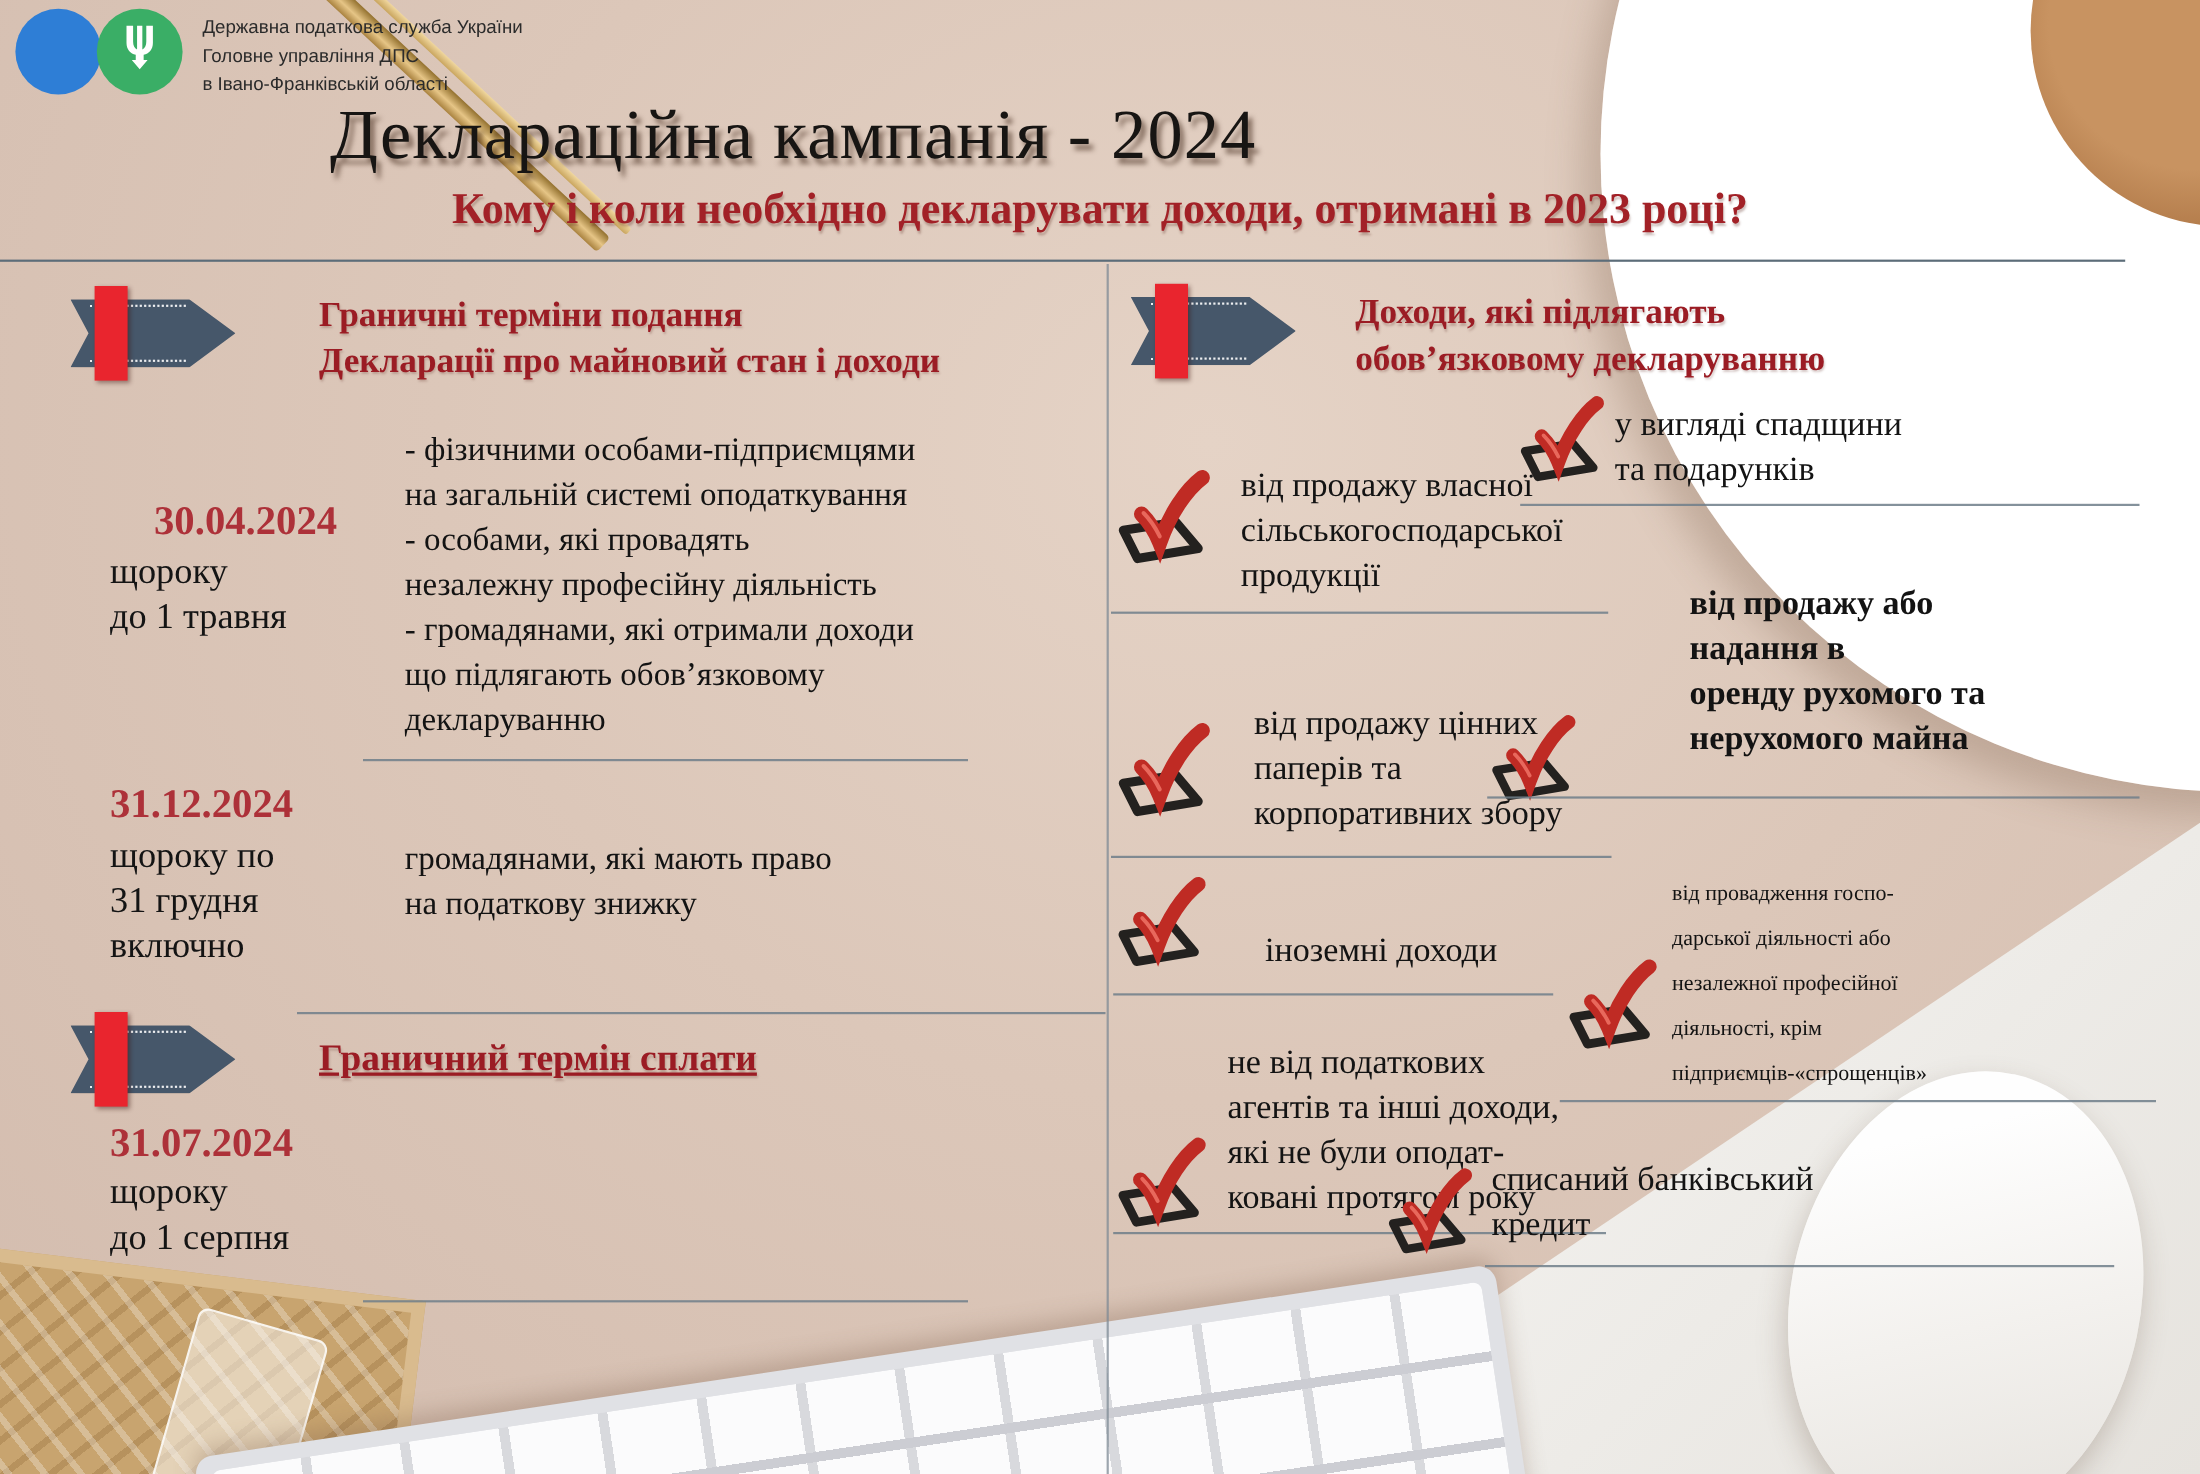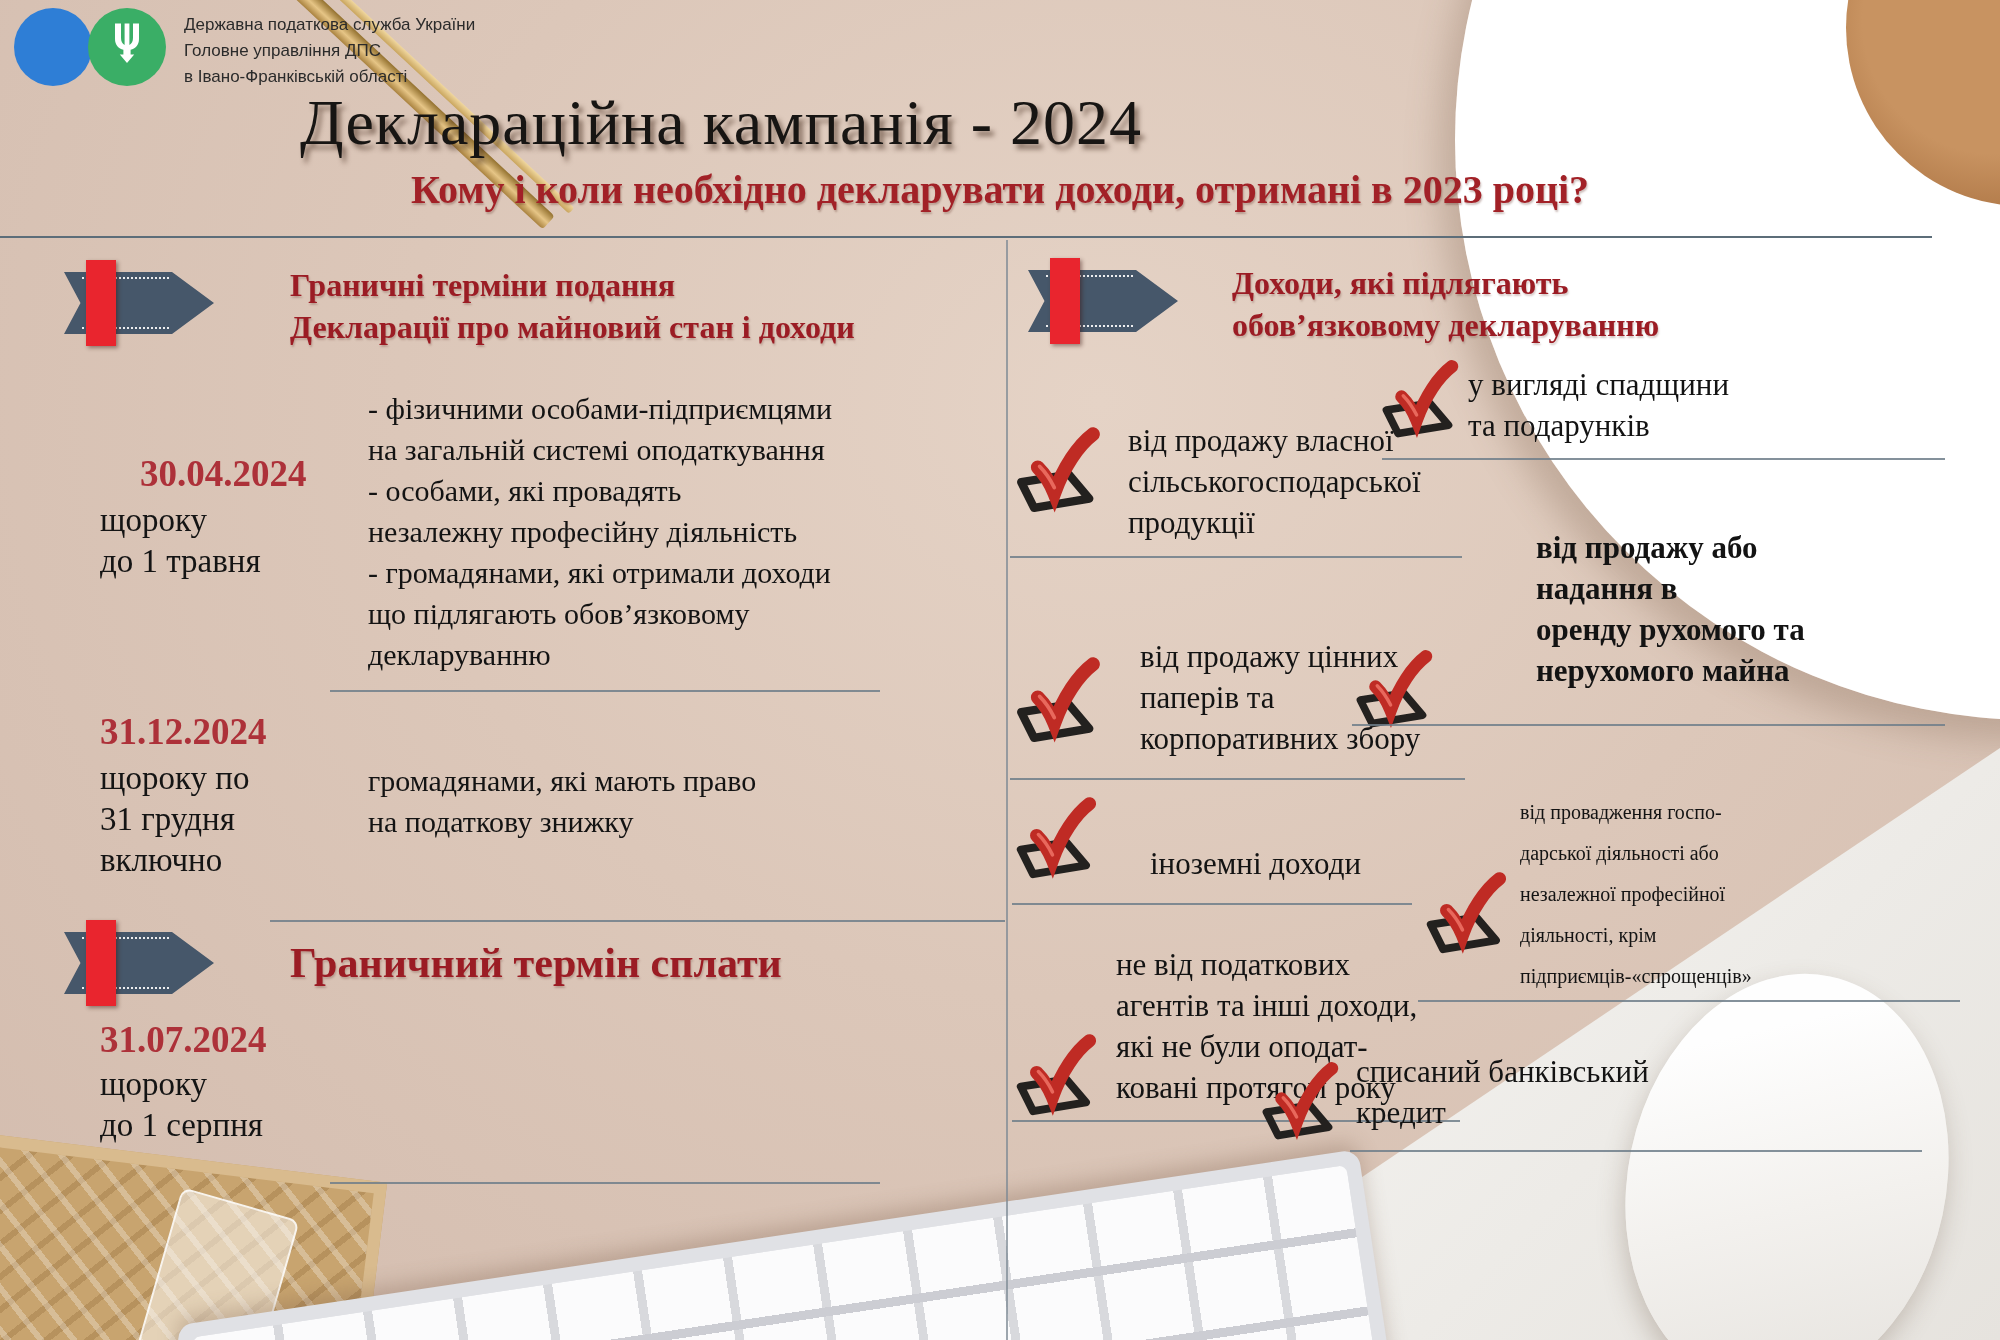--- a/index.html
+++ b/index.html
@@ -160,21 +160,21 @@
   <div class="abs date" style="left:100px;top:710px;">31.12.2024</div>
   <div class="abs note pre" style="left:100px;top:758px;">щороку по
 31 грудня
 включно</div>
   <div class="abs body-text pre" style="left:368px;top:760px;width:620px;">громадянами, які мають право
 на податкову знижку</div>
   <div class="abs dline" style="left:270px;top:920px;width:735px;"></div>
 
   <div class="abs banner" style="left:64px;top:932px;"></div>
   <div class="abs stripe" style="left:86px;top:920px;"></div>
-  <div class="abs h-red" style="left:290px;top:942px;width:640px;font-size:42px;">Граничний термін сплати</div>
+  <div class="abs h-red" style="left:290px;top:942px;width:640px;font-size:34px;text-decoration:underline;">Граничний термін сплати</div>
 
   <div class="abs date" style="left:100px;top:1018px;">31.07.2024</div>
   <div class="abs note pre" style="left:100px;top:1064px;">щороку
 до 1 серпня</div>
   <div class="abs dline" style="left:330px;top:1182px;width:550px;"></div>
 
   <div class="abs banner" style="left:1028px;top:270px;"></div>
   <div class="abs stripe" style="left:1050px;top:258px;"></div>
   <div class="abs h-red pre" style="left:1232px;top:262px;width:640px;">Доходи, які підлягають
 обов’язковому декларуванню</div>

